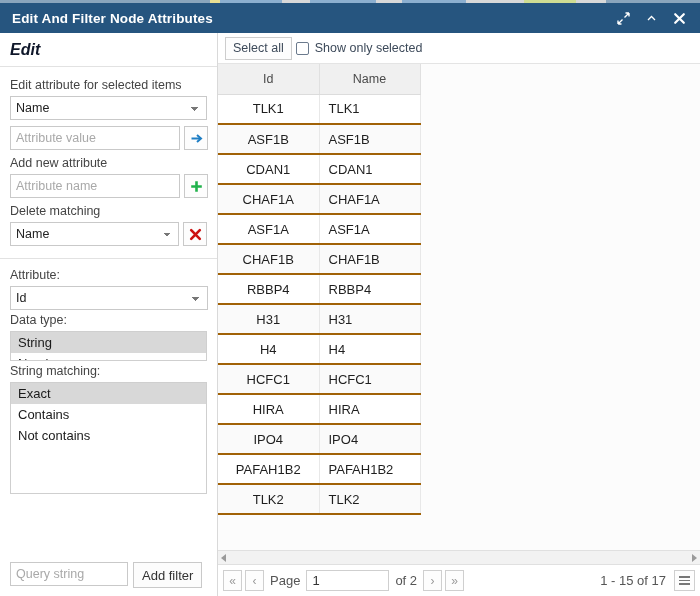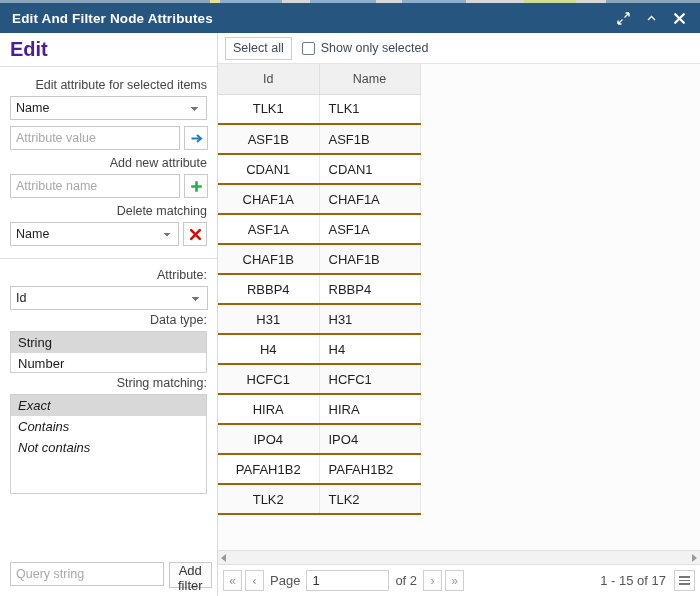--- a/index.html
+++ b/index.html
@@ -66,44 +66,44 @@
     position: relative;
   }
   .panel-head {
     height: 34px;
     display: flex; align-items: center;
     padding: 0 10px;
     border-bottom: 1px solid #e2e2e2;
     flex-shrink: 0;
   }
   .panel-head .h-title {
-    font-size: 20px;
-    color: #4c1d95;
+    font-size: 16px;
+    color: #0f172a;
     font-weight: bold;
     flex: 1;
+    font-style: italic;
   }
   .panel-head .h-btns { display: flex; }
   .icon-sq {
     width: 23px; height: 22px;
     border: 1px solid #c8c8c8;
     background: #fdfdfd;
     display: flex; align-items: center; justify-content: center;
     cursor: pointer;
   }
   .icon-sq + .icon-sq { border-left: none; }
 
   .edit-section { padding: 8px 10px 6px 10px; border-bottom: 1px solid #e2e2e2; }
   .filters-body { padding: 6px 10px 0 10px; flex: 1; display: flex; flex-direction: column; min-height: 0; }
 
   .fld-label {
     font-size: 12.5px;
     color: #444444;
     margin: 3px 0 3px 0;
     line-height: 15px;
-    text-align: right;
   }
   .row { display: flex; align-items: stretch; gap: 4px; margin-bottom: 6px; }
 
   select.ctl, input.ctl {
     font-family: "Liberation Sans", sans-serif;
     font-size: 12.5px;
     color: #222222;
     border: 1px solid #c9c9c9;
     background: #ffffff;
     height: 24px;
@@ -143,29 +143,29 @@
     color: #1a1a1a;
     overflow: hidden;
   }
   .listbox .opt {
     padding: 1px 7px;
     line-height: 19px;
     cursor: pointer;
     white-space: nowrap;
   }
   .listbox .opt.sel { background: #d8d8d8; }
-  .lb-datatype { height: 42px; }
-  .lb-strmatch { height: 100px; font-style: italic; }
+  .lb-datatype { height: 30px; }
+  .lb-strmatch { height: 112px; }
 
   .filter-bottom {
     display: flex; gap: 5px;
     padding: 6px 0 8px 0;
     margin-top: auto;
   }
-  .query-input { width: 154px; height: 26px; }
+  .query-input { width: 118px; height: 26px; }
   .addfilter-btn {
     height: 26px;
     border: 1px solid #c9c9c9;
     background: #fcfcfc;
     font-family: "Liberation Sans", sans-serif;
     font-size: 13px;
     color: #333333;
     padding: 0 8px;
     cursor: pointer;
     border-radius: 0;
@@ -175,21 +175,20 @@
   .right-panel {
     flex: 1;
     display: flex; flex-direction: column;
     background: #ffffff;
     min-width: 0;
   }
   .toolbar {
     height: 31px;
     display: flex; align-items: center;
     padding: 0 7px;
-    gap: 6px;
     border-bottom: 1px solid #e4e4e4;
     flex-shrink: 0;
   }
   .tb-btn {
     height: 23px;
     border: 1px solid #cdcdcd;
     background: #fdfdfd;
     font-family: "Liberation Sans", sans-serif;
     font-size: 12.5px;
     color: #3d4a5a;

